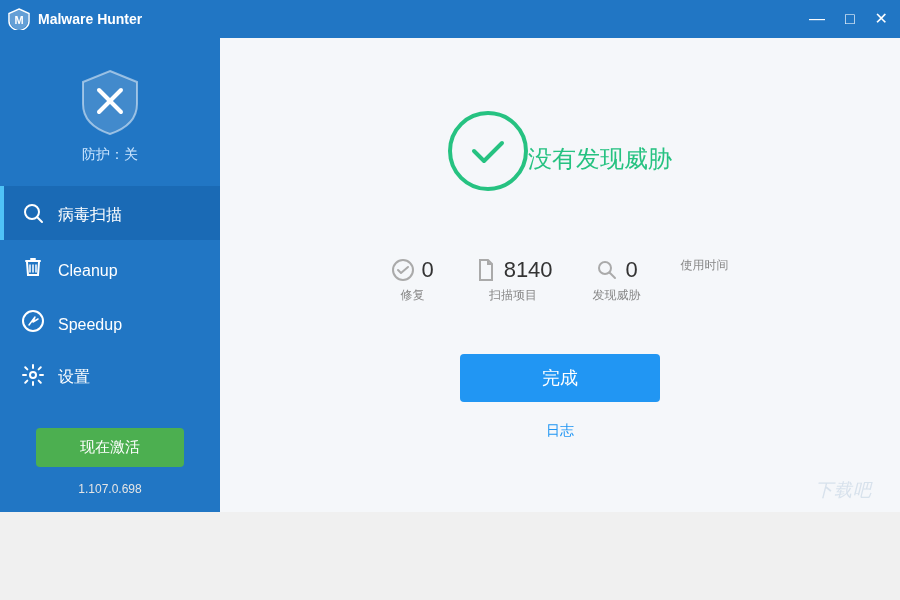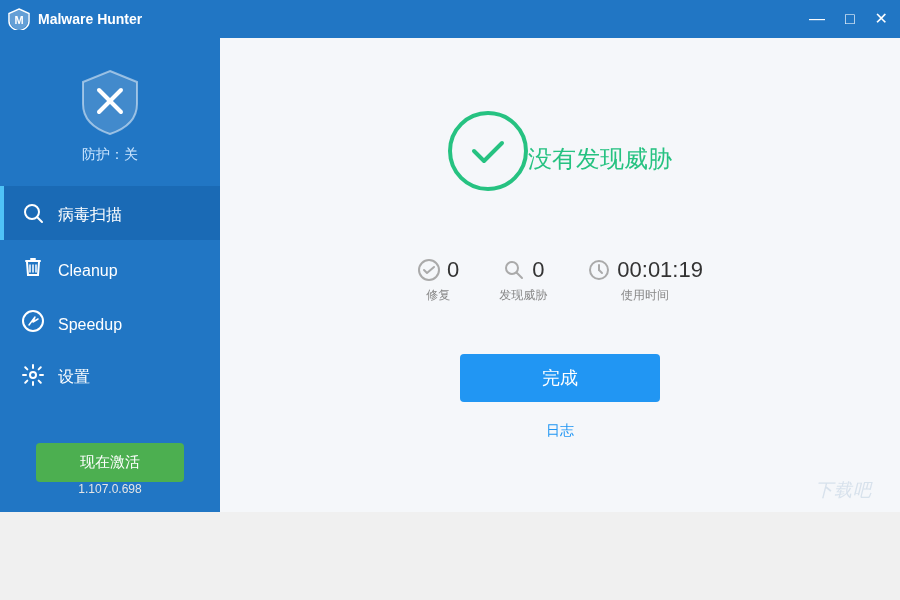--- a/index.html
+++ b/index.html
@@ -110,21 +110,21 @@
       font-size: 20px;
     }
 
     
     .sidebar-bottom {
       margin-top: auto;
       padding: 16px;
       display: flex;
       flex-direction: column;
       align-items: center;
-      gap: 0;
+      gap: 15px;
     }
     .activate-btn {
       background: #4caf50;
       color: white;
       border: none;
       border-radius: 4px;
       padding: 10px 0;
       width: 148px;
       font-size: 15px;
       cursor: pointer;
@@ -346,41 +346,43 @@
         <div class="stat-icon-value">
           <svg class="stat-circle-icon" viewBox="0 0 24 24" fill="none">
             <circle cx="12" cy="12" r="10" stroke="#aaa" stroke-width="2"></circle>
             <polyline points="7,12 10,15 17,9" stroke="#aaa" stroke-width="2" stroke-linecap="round" stroke-linejoin="round"></polyline>
           </svg>
           <span class="stat-value">0</span>
         </div>
         <span class="stat-label">修复</span>
       </div>
 
+      <div class="stat-item">
+        <div class="stat-icon-value">
+          <svg class="stat-circle-icon" viewBox="0 0 24 24" fill="none">
+            <path d="M6 2 L14 2 L18 6 L18 22 L6 22 Z" stroke="#aaa" stroke-width="2" fill="none"></path>
+            <polyline points="14,2 14,6 18,6" stroke="#aaa" stroke-width="2" fill="none"></polyline>
+          </svg>
+          <span class="stat-value">8140</span>
+        </div>
+        <span class="stat-label">扫描项目</span>
+      </div>
 
       <div class="stat-item">
         <div class="stat-icon-value">
           <svg class="stat-circle-icon" viewBox="0 0 24 24" fill="none">
             <circle cx="10" cy="10" r="6" stroke="#aaa" stroke-width="2"></circle>
             <line x1="14.5" y1="14.5" x2="20" y2="20" stroke="#aaa" stroke-width="2" stroke-linecap="round"></line>
           </svg>
           <span class="stat-value">0</span>
         </div>
         <span class="stat-label">发现威胁</span>
       </div>
 
       <div class="stat-item">
-        <div class="stat-icon-value">
-          <svg class="stat-circle-icon" viewBox="0 0 24 24" fill="none">
-            <circle cx="12" cy="12" r="9" stroke="#aaa" stroke-width="2"></circle>
-            <line x1="12" y1="7" x2="12" y2="12" stroke="#aaa" stroke-width="2" stroke-linecap="round"></line>
-            <line x1="12" y1="12" x2="15" y2="15" stroke="#aaa" stroke-width="2" stroke-linecap="round"></line>
-          </svg>
-          <span class="stat-value">00:01:19</span>
-        </div>
         <span class="stat-label">使用时间</span>
       </div>
 
     </div>
 
     <button class="done-btn">完成</button>
 
     <a class="log-link" href="#">日志</a>
 
     <div class="watermark">下载吧</div>

